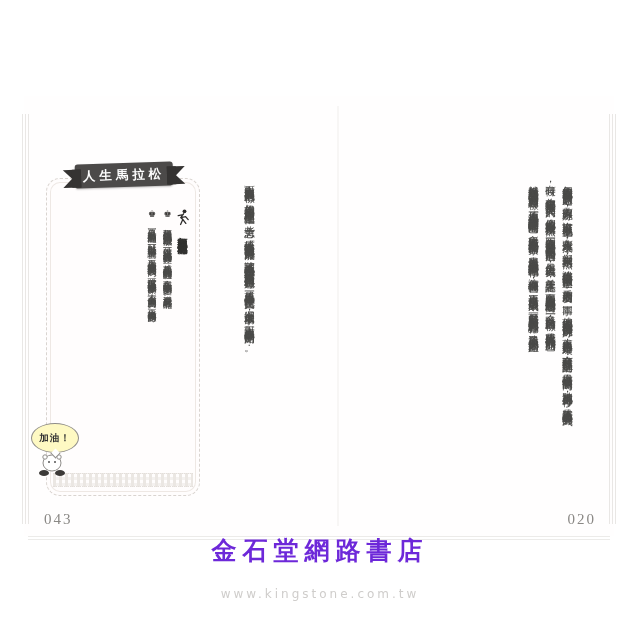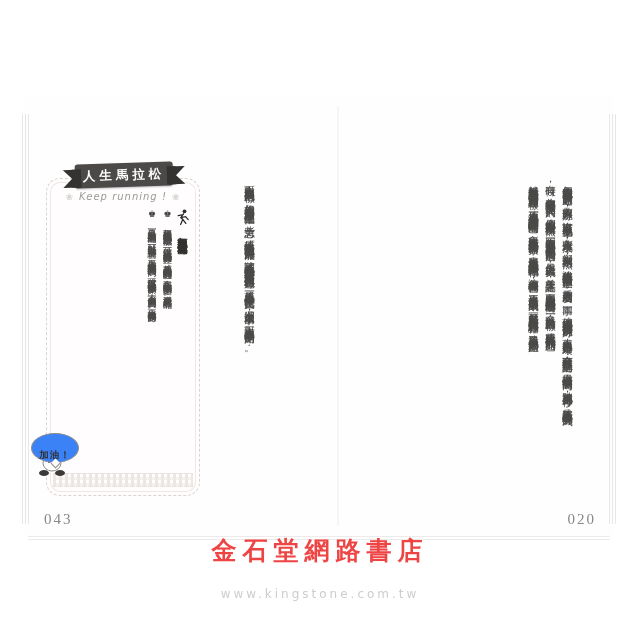--- a/index.html
+++ b/index.html
@@ -56,31 +56,31 @@
     font-size:9px;line-height:15.5px;letter-spacing:0.5px;color:#4a4a48;text-align:justify;}
   .box-v p{margin:0;}
   .box-title{font-weight:bold;font-size:10px;color:#323230;}
   .runner{display:inline-block;width:13px;height:17px;margin-bottom:3px;}
   .crown{text-orientation:upright;font-size:9px;color:#3c3a38;padding-bottom:2px;}
   .lace{position:absolute;left:6px;right:6px;bottom:8px;height:12px;opacity:.8;
     background:
       repeating-linear-gradient(90deg,#e7e2dd 0 3px,transparent 3px 6px),
       repeating-linear-gradient(0deg,#f2efec 0 3px,transparent 3px 6px);
     border-top:1px dotted #ddd7d2;border-bottom:1px dotted #ddd7d2;}
-  .bubble{position:absolute;left:-16px;bottom:32px;width:46px;height:28px;background:#3b82f6;
-    border:1px solid #8f8d8a;border-radius:50%;display:flex;align-items:flex-end;justify-content:center;
+  .bubble{position:absolute;left:-16px;bottom:42px;width:46px;height:28px;background:#fef9c3;
+    border:1px solid #8f8d8a;border-radius:50%;display:flex;align-items:center;justify-content:center;
     font-size:9.5px;font-weight:bold;color:#333;letter-spacing:1px;z-index:3;}
   .bubble:after{content:"";position:absolute;bottom:-5px;left:20px;width:6px;height:6px;
     background:#fff;border-right:1px solid #8f8d8a;border-bottom:1px solid #8f8d8a;transform:rotate(45deg);}
   .mascot{position:absolute;left:-10px;bottom:18px;width:30px;height:24px;z-index:2;}
 
   
   .wm{position:absolute;left:0;right:0;top:528px;text-align:center;}
   .wm-logo{font-family:"Liberation Serif",serif;font-weight:bold;font-size:42px;color:#c7c5c3;letter-spacing:1px;}
-  .wm-store{margin-top:6px;font-size:25px;color:#ef4444;letter-spacing:6px;font-weight:bold;}
+  .wm-store{margin-top:6px;font-size:25px;color:#6d28d9;letter-spacing:6px;font-weight:bold;}
   .wm-url{margin-top:20px;font-family:"DejaVu Sans",sans-serif;font-size:12px;color:#cfcdcb;letter-spacing:3px;}
 </style>
 </head>
 <body>
 
 <span class="bear">
   <svg width="22" height="28" viewBox="0 0 22 28">
     <text x="0" y="9" font-size="9" fill="#7c4a4a">♥</text>
     <circle cx="13" cy="13" r="5.5" fill="none" stroke="#b7b4b0" stroke-width="1.2"></circle>
     <circle cx="8.5" cy="9" r="2" fill="none" stroke="#b7b4b0" stroke-width="1"></circle>
@@ -95,23 +95,20 @@
   <div class="edge-v edge-left"></div>
   <div class="edge-v edge-right"></div>
   <div class="edge-bottom"></div>
   <div class="gutter"></div>
 
   <div>
 
     <div class="box">
       <div class="ribbon">
         <span>人生馬拉松</span>
-      </div>
-      <div class="keep">
-        <span class="leaf">❀</span><span>Keep running !</span><span class="leaf">❀</span>
       </div>
 
       <div class="box-v">
         <p class="box-title"><span class="runner"><svg width="13" height="17" viewBox="0 0 13 17">
                 <circle cx="8.5" cy="2.3" r="1.9" fill="#2e2c2b"></circle>
                 <path d="M7.5 4.8 L4.8 8.6 L6.8 10.4 L4.6 15.5 M4.8 8.6 L9.6 7.6 L12.2 10.6 M7.2 5.6 L2.2 6.6 M6.8 10.4 L9.8 14.4" stroke="#2e2c2b" stroke-width="1.3" fill="none" stroke-linecap="round"></path>
               </svg></span><span>如何戰勝自己無法持之以恆的心魔？</span></p>
         <p class="bullet"><span class="crown">♚</span><span>如果想持之以恆地實踐一個想法或是目標，你可以試著找一位志趣相投的夥伴，或是加入一個相關性質的社團，在相互激勵的無形氛圍之下，減少想要歇息的可能。</span></p>
         <p class="bullet"><span class="crown">♚</span><span>只要給自己一點有趣的理由，就可以幫助你一直持續下去。如果工作的地點離家裡約莫五公里以內，你可以試著下班以後跑步或散步回家，不僅省下運動的費用，更能換得健康的身體。</span></p>
       </div>

